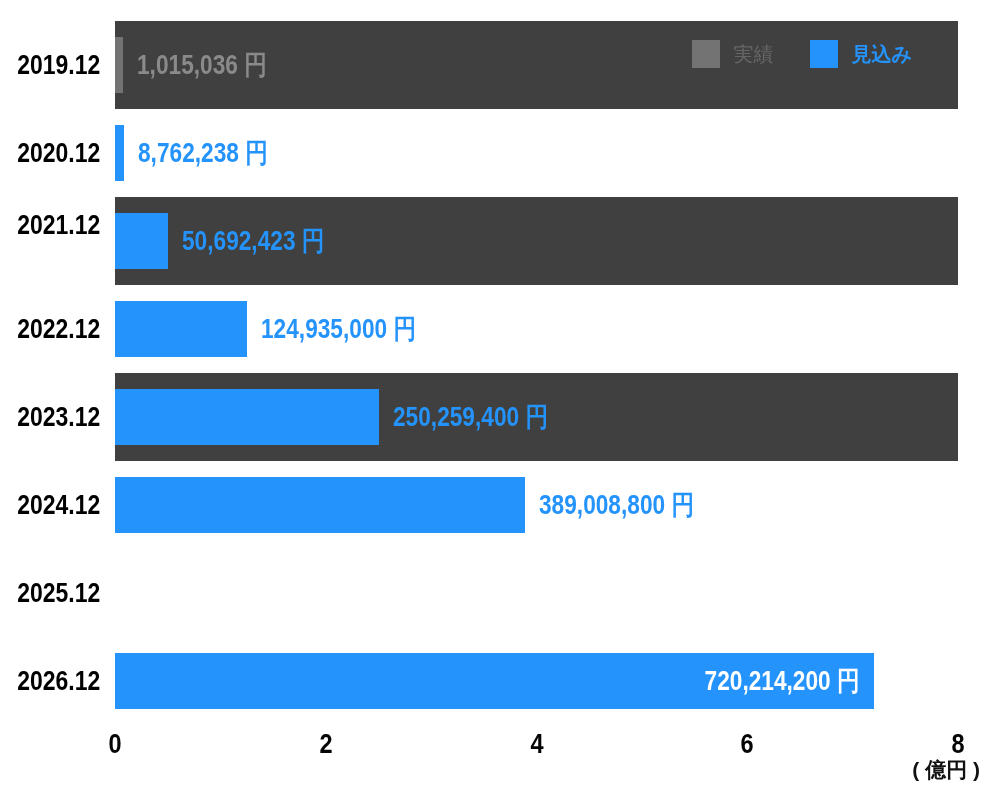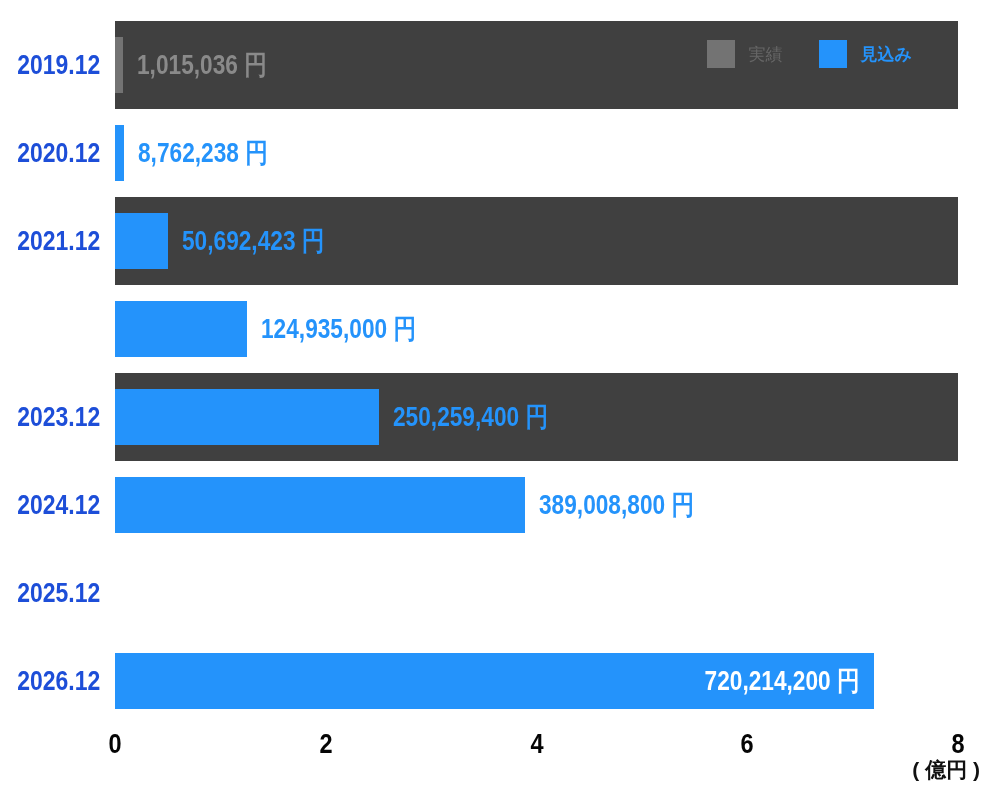--- a/index.html
+++ b/index.html
@@ -14,29 +14,29 @@
 
   .value-label{position:absolute;top:50%;transform:translateY(-50%);white-space:nowrap;
     font-weight:700;font-size:27px;letter-spacing:0px;}
   .value-label .cond{display:inline-block;transform:scaleX(0.84);transform-origin:left center;}
   .value-label.inside{text-align:right;color:#ffffff;}
   .value-label.inside .cond{transform-origin:right center;}
 
   
   .ylabels{position:absolute;left:0;top:21px;width:100px;height:704px;}
   .ylabel{position:absolute;right:0;width:100%;height:88px;display:flex;align-items:center;justify-content:flex-end;
-    font-weight:700;font-size:28px;color:#1d4ed8;}
+    font-weight:700;font-size:28px;color:#000000;}
   .ylabel .cond{display:inline-block;transform:scaleX(0.82);transform-origin:right center;white-space:nowrap;}
 
   
   .legend{position:absolute;top:40px;right:88px;display:flex;align-items:center;}
   .legend .group{display:flex;align-items:center;cursor:default;}
   .legend .group + .group{margin-left:36px;}
   .legend .swatch{width:28px;height:28px;display:inline-block;}
-  .legend .lbl{margin-left:14px;font-size:17px;font-weight:400;white-space:nowrap;}
+  .legend .lbl{margin-left:14px;font-size:20px;font-weight:400;white-space:nowrap;}
 
   
   .xaxis{position:absolute;left:115px;top:728px;width:843px;height:34px;}
   .xtick{position:absolute;top:0;transform:translateX(-50%);font-weight:700;font-size:28px;color:#050505;}
   .xtick .cond{display:inline-block;transform:scaleX(0.84);transform-origin:center center;}
   .unit-label{position:absolute;top:756px;right:20px;font-size:21px;font-weight:700;color:#111111;white-space:nowrap;margin-left:40px;}
 </style>
 </head>
 <body>
 
@@ -73,22 +73,25 @@
       </div>
     </div>
 
   <div class="ylabels">
       <div class="ylabel" style="top: 0px;">
         <span class="cond">2019.12</span>
       </div>
       <div class="ylabel" style="top: 88px;">
         <span class="cond">2020.12</span>
       </div>
-      <div class="ylabel" style="top: 176px; align-items: center;">
+      <div class="ylabel" style="top: 160px; align-items: center;">
         <span class="cond">2021.12</span>
+      </div>
+      <div class="ylabel" style="top: 264px;">
+        <span class="cond">2022.12</span>
       </div>
       <div class="ylabel" style="top: 352px;">
         <span class="cond">2023.12</span>
       </div>
       <div class="ylabel" style="top: 440px;">
         <span class="cond">2024.12</span>
       </div>
       <div class="ylabel" style="top: 528px;">
         <span class="cond">2025.12</span>
       </div>

